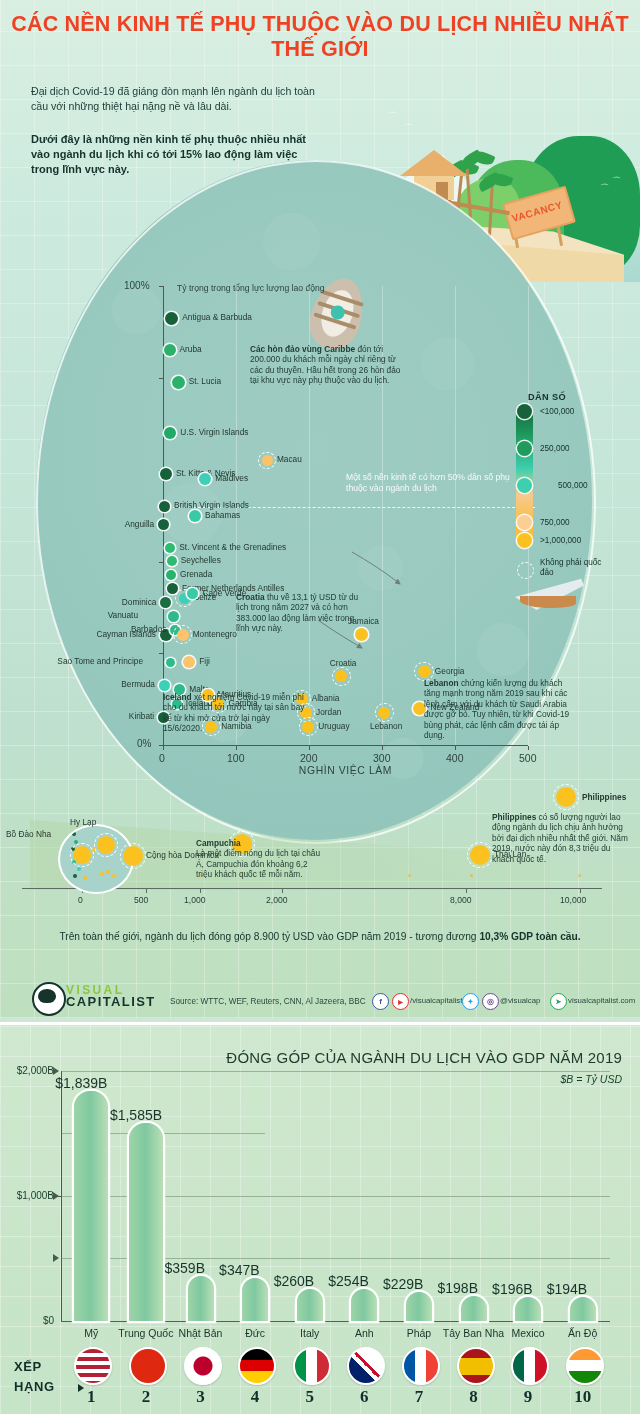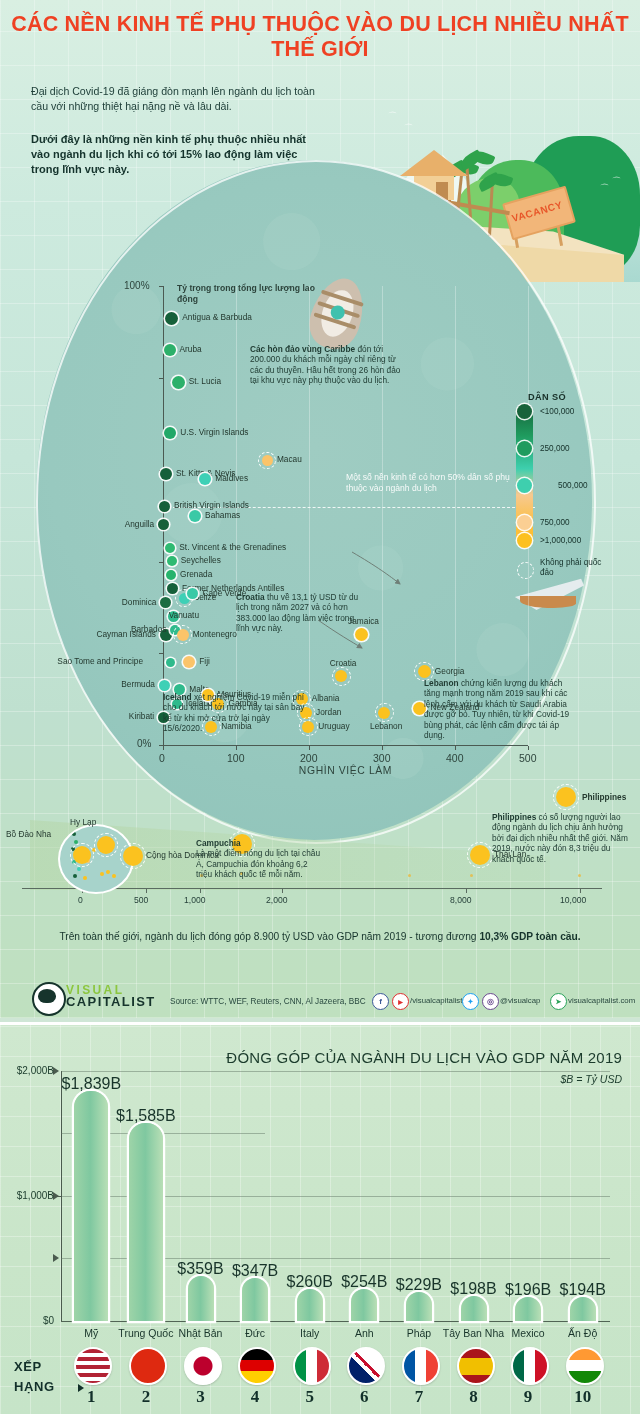--- a/index.html
+++ b/index.html
@@ -146,21 +146,21 @@
   .plot{position:absolute;left:0;top:0;width:640px;height:1018px;}
   .axisY{position:absolute;left:163px;top:286px;width:1.4px;height:459px;background:#4b5a52;}
   .axisX{position:absolute;left:163px;top:745px;width:365px;height:1.4px;background:#4b5a52;}
   .ytick{position:absolute;width:4px;height:1.4px;background:#4b5a52;left:159px;}
   .xtick{position:absolute;width:1.4px;height:4px;background:#4b5a52;top:746px;}
   .ylab{position:absolute;font-size:10px;color:#2d443c;}
   .xlab{position:absolute;font-size:10.5px;color:#2d443c;}
   .gridv{position:absolute;top:286px;width:1px;height:459px;background:rgba(255,255,255,.30);}
   .axis-caption{
     position:absolute;left:177px;top:283px;width:150px;
-    font-size:8.6px;line-height:10.5px;color:#2d443c;font-weight:bold;
+    font-size:8.6px;line-height:10.5px;color:#2d443c;
   }
   .xaxis-title{
     position:absolute;left:163px;top:765px;width:365px;text-align:center;
     font-size:10.4px;letter-spacing:.6px;color:#2d443c;
   }
   .dashline{
     position:absolute;left:163px;top:507px;width:372px;height:0;
     border-top:1px dashed rgba(255,255,255,.85);
   }
 
@@ -241,21 +241,21 @@
   .bar-axisX{position:absolute;left:61px;top:296px;width:549px;height:1.4px;background:#4a5b4e;}
   .bar-grid{position:absolute;left:61px;width:549px;height:1px;background:rgba(90,110,95,.45);}
   .bar-ytick{position:absolute;left:57px;width:5px;height:1.4px;background:#4a5b4e;}
   .bar-ytick.caret{left:53px;width:0;height:0;border-top:4px solid transparent;border-bottom:4px solid transparent;border-left:6px solid #4a5b4e;background:none;}
   .bar-ylab{position:absolute;font-size:10px;color:#1b3b2c;text-align:right;width:54px;left:0;}
   .bar{
     position:absolute;bottom:0;border-radius:16px 16px 0 0;
     background:linear-gradient(90deg,#9ed4a8 0%,#7fc8a0 48%,#b9dfb6 100%);
     box-shadow:0 0 0 2.2px #ffffff;
   }
-  .barval{position:absolute;font-size:16px;color:#18342a;text-align:center;}
+  .barval{position:absolute;font-size:14px;color:#18342a;text-align:left;}
   .barcat{position:absolute;font-size:10.5px;color:#18342a;text-align:center;}
   .flag{position:absolute;width:34px;height:34px;border-radius:50%;overflow:hidden;border:2px solid #ffffff;box-shadow:0 1px 2px rgba(0,0,0,.18);}
   .rank{position:absolute;font-size:17px;font-weight:bold;color:#12302a;text-align:center;font-family:"Liberation Serif",serif;}
   .ranklbl1{position:absolute;left:14px;top:1356px;font-size:13px;font-weight:bold;color:#12302a;letter-spacing:.6px;}
   .ranklbl2{position:absolute;left:14px;top:1376px;font-size:13px;font-weight:bold;color:#12302a;letter-spacing:.6px;}
 </style>
 </head>
 <body>
 
 <div class="page">
@@ -394,21 +394,21 @@
           <div class="dotlab" style="left: 180.03px; top: 570.17px;">Grenada</div>
           <div class="dot" style="width: 11px; height: 11px; left: 166.99px; top: 583.44px; background: rgb(22, 96, 58);"></div>
           <div class="dotlab" style="left: 181.99px; top: 583.94px;">Former Netherlands Antilles</div>
           <div class="dot noisland" style="width: 11px; height: 11px; left: 178.67px; top: 592.62px; background: rgb(62, 208, 182);"></div>
           <div class="dotlab" style="left: 193.67px; top: 593.12px;">Belize</div>
           <div class="dot" style="width: 11px; height: 11px; left: 187.43px; top: 588.03px; background: rgb(58, 201, 166);"></div>
           <div class="dotlab" style="left: 202.43px; top: 588.53px;">Cape Verde</div>
           <div class="dot" style="width: 11px; height: 11px; left: 160.42px; top: 597.21px; background: rgb(27, 109, 66);"></div>
           <div class="dotlab" style="left: 0px; width: 156.42px; text-align: right; top: 597.71px; white-space: nowrap;">Dominica</div>
           <div class="dot" style="width: 11px; height: 11px; left: 168.45px; top: 610.98px; background: rgb(47, 186, 140);"></div>
-          <div class="dotlab" style="left: 0px; width: 199px; text-align: right; top: 611.48px; white-space: nowrap;">Vanuatu</div>
+          <div class="dotlab" style="left: 0px; width: 138px; text-align: right; top: 611.48px; white-space: nowrap;">Vanuatu</div>
           <div class="dot" style="width: 12px; height: 12px; left: 159.92px; top: 628.84px; background: rgb(22, 96, 58);"></div>
           <div class="dotlab" style="left: 0px; width: 155.92px; text-align: right; top: 629.84px; white-space: nowrap;">Cayman Islands</div>
           <div class="dot" style="width: 10px; height: 10px; left: 170.41px; top: 625.25px; background: rgb(47, 186, 140);"></div>
           <div class="dotlab" style="left: 0px; width: 166.41px; text-align: right; top: 625.25px; white-space: nowrap;">Barbados</div>
           <div class="dot noisland" style="width: 12px; height: 12px; left: 176.71px; top: 628.84px; background: rgb(251, 196, 106);"></div>
           <div class="dotlab" style="left: 192.71px; top: 629.84px;">Montenegro</div>
           <div class="dot" style="width: 9px; height: 9px; left: 165.8px; top: 657.88px; background: rgb(47, 186, 140);"></div>
           <div class="dotlab" style="left: 0px; width: 143px; text-align: right; top: 657.38px; white-space: nowrap;">Sao Tome and Principe</div>
           <div class="dot" style="width: 12px; height: 12px; left: 183.28px; top: 656.38px; background: rgb(251, 196, 106);"></div>
           <div class="dotlab" style="left: 199.28px; top: 657.38px;">Fiji</div>

